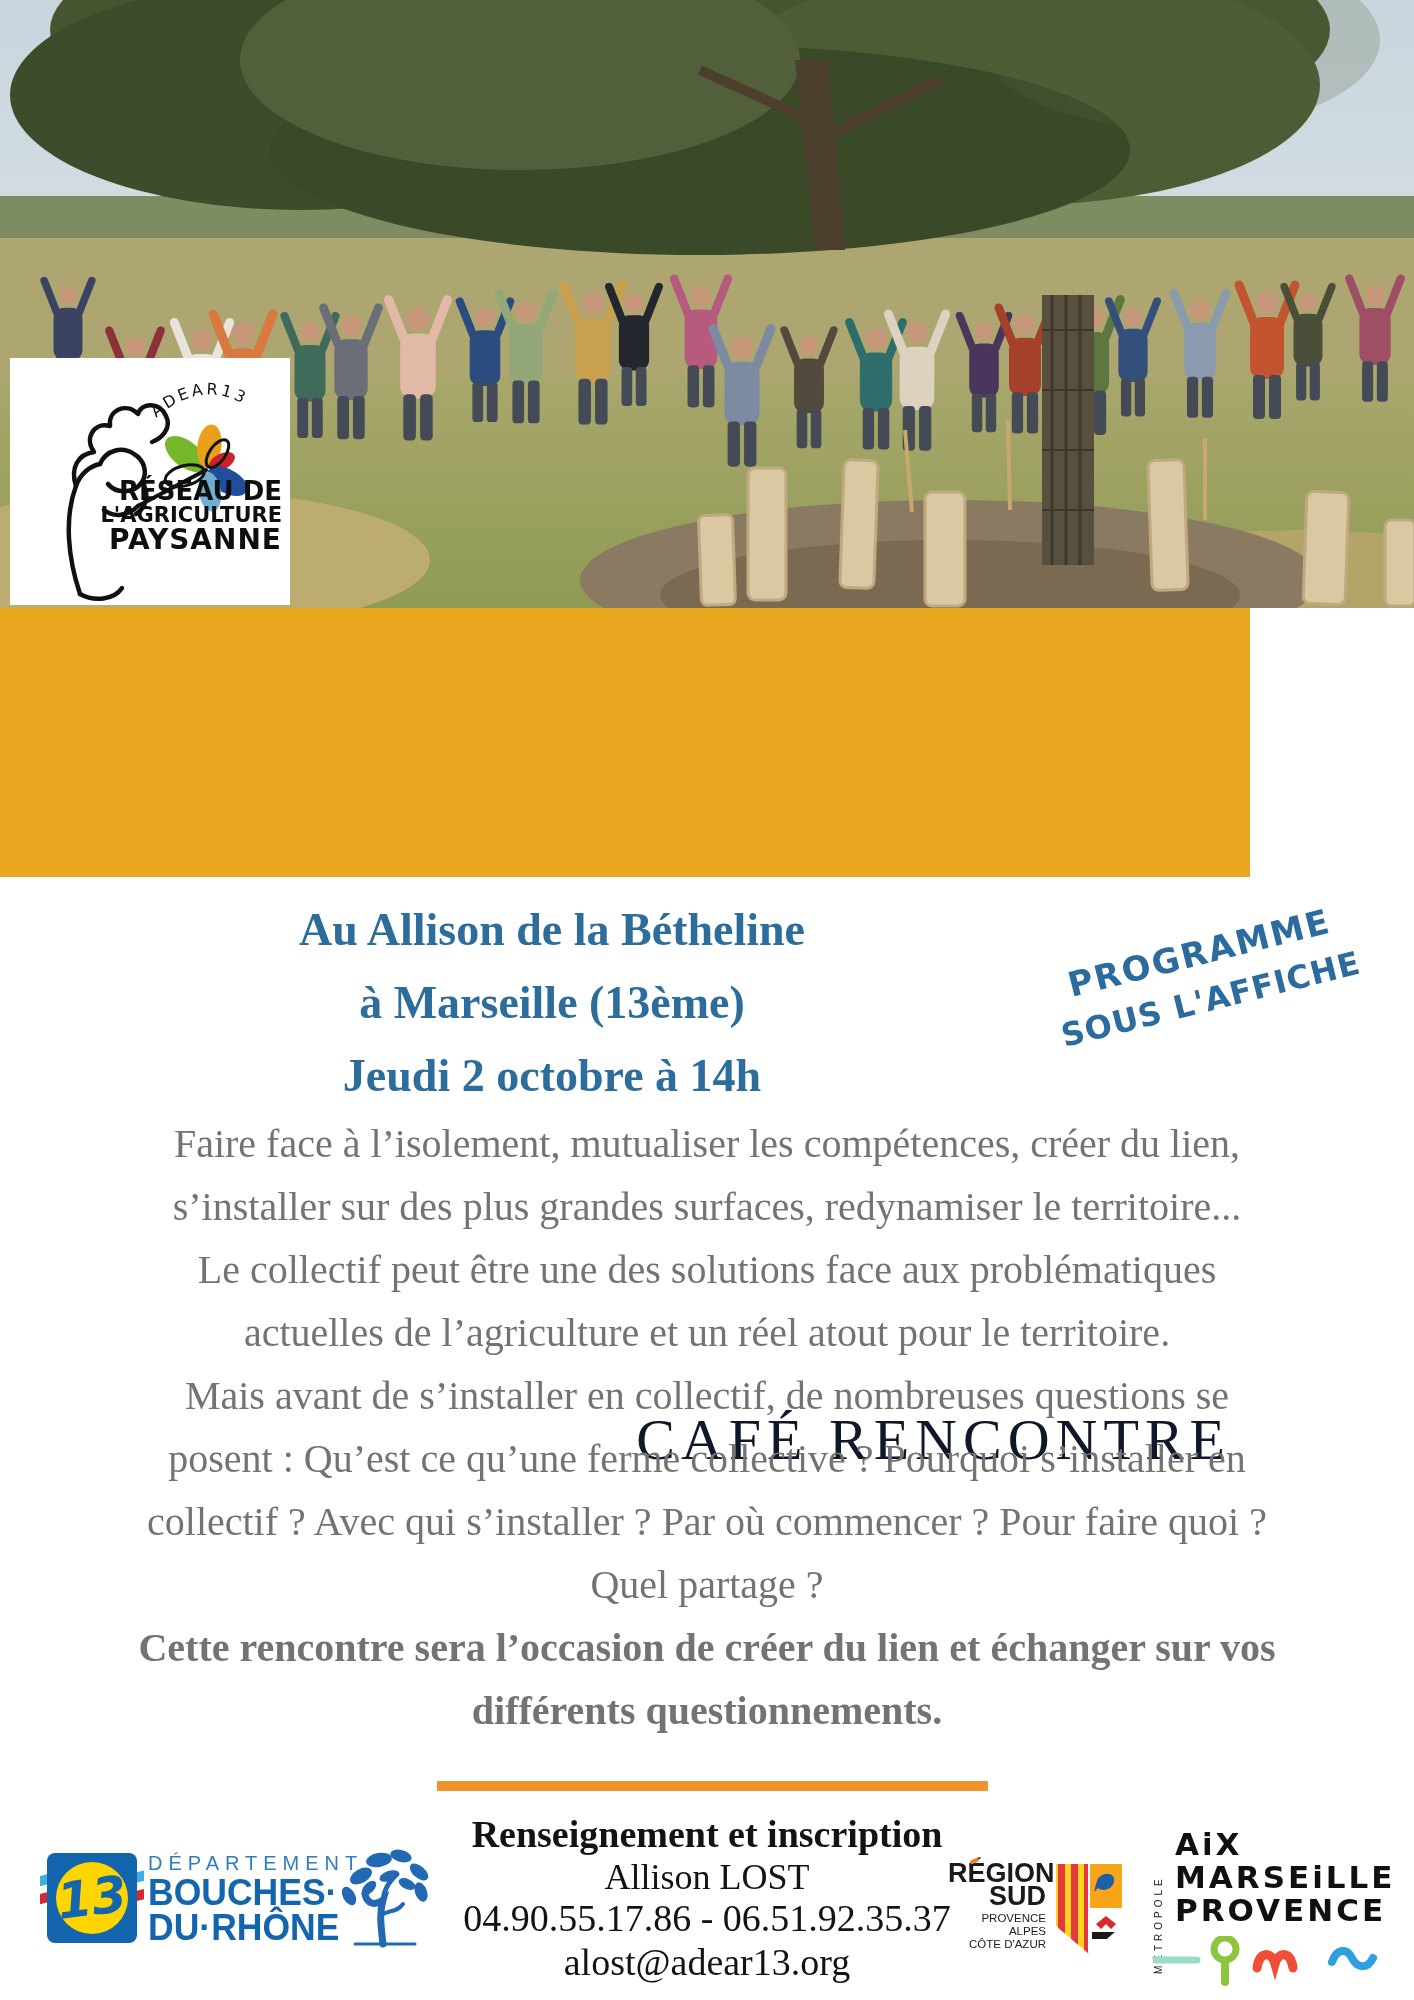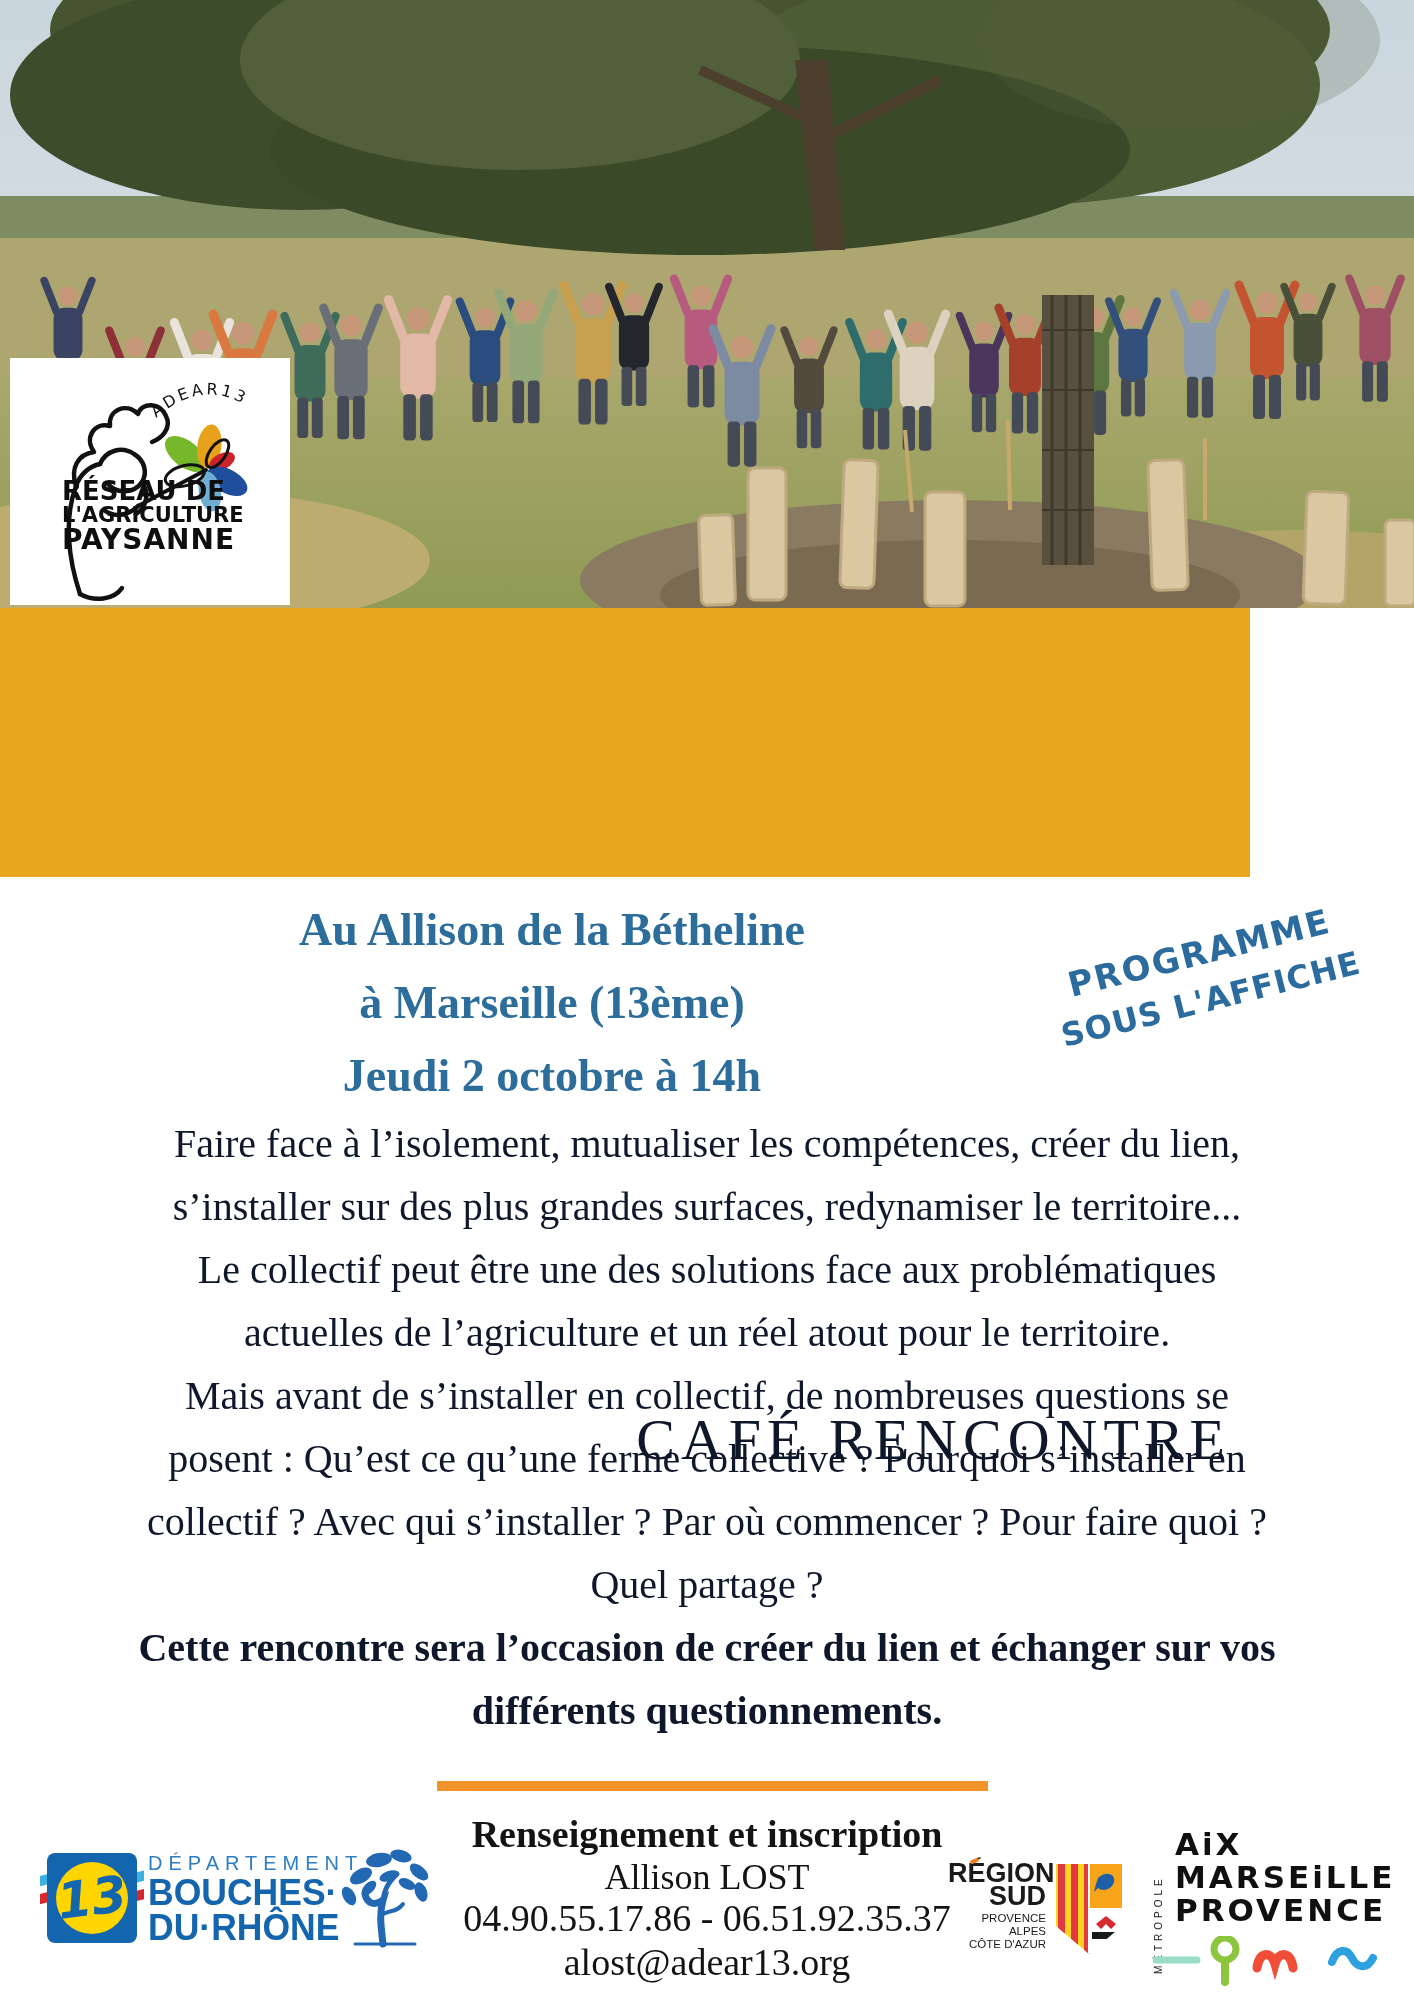--- a/index.html
+++ b/index.html
@@ -6,21 +6,21 @@
   .poster{position:relative;width:1414px;height:2000px;background:#ffffff;overflow:hidden;
           font-family:"Liberation Serif",serif;color:#131313;}
   .abs{position:absolute;}
 
   
   .photo{left:0;top:0;width:1414px;height:608px;}
   .photo svg{display:block;}
 
   
   .logo-box{left:10px;top:358px;width:280px;height:247px;background:#ffffff;}
-  .logo-text{position:absolute;left:52px;top:120px;width:220px;text-align:left;
+  .logo-text{position:absolute;left:52px;top:120px;width:220px;text-align:right;
              font-family:"DejaVu Sans",sans-serif;font-weight:700;color:#0e0e0e;line-height:1.02;}
   .logo-text .l1{font-size:26px;letter-spacing:0px;}
   .logo-text .l2{font-size:21px;}
   .logo-text .l3{font-size:28px;letter-spacing:1px;}
 
   
   .banner{left:0;top:608px;width:1250px;height:269px;background:#E8A71F;}
   .banner-title{position:absolute;left:85px;top:615px;color:#ffffff;font-weight:700;
                 font-size:66px;line-height:93px;letter-spacing:7px;white-space:nowrap;}
   .banner-sub{position:absolute;right:19px;top:798px;color:#0f172a;font-weight:400;
@@ -32,21 +32,21 @@
   .venue div{white-space:nowrap;}
 
   
   .program-note{left:1020px;top:928px;width:370px;transform:rotate(-14deg);
                 color:#2C6B9D;font-family:"DejaVu Sans",sans-serif;font-weight:700;
                 text-align:center;line-height:48px;}
   .program-note .p1{font-size:34px;letter-spacing:2px;}
   .program-note .p2{font-size:32px;letter-spacing:1px;}
 
   
-  .bodytext{left:28px;top:1112px;width:1358px;text-align:center;font-size:40px;line-height:63px;color:#0f172a;}
+  .bodytext{left:28px;top:1112px;width:1358px;text-align:center;font-size:40px;line-height:63px;color:#737373;}
   .bodytext div{white-space:nowrap;}
   .bodytext .bold{font-weight:700;}
 
   .divider{left:437px;top:1781px;width:551px;height:10px;background:#F0932B;}
 
   
   .contact-heading{left:0;top:1812px;width:1414px;text-align:center;font-weight:700;font-size:38px;}
   .contact-name{left:0;top:1856px;width:1414px;text-align:center;font-size:36px;}
   .contact-phone{left:0;top:1896px;width:1414px;text-align:center;font-size:38px;}
   .contact-email{left:0;top:1940px;width:1414px;text-align:center;font-size:38px;}

